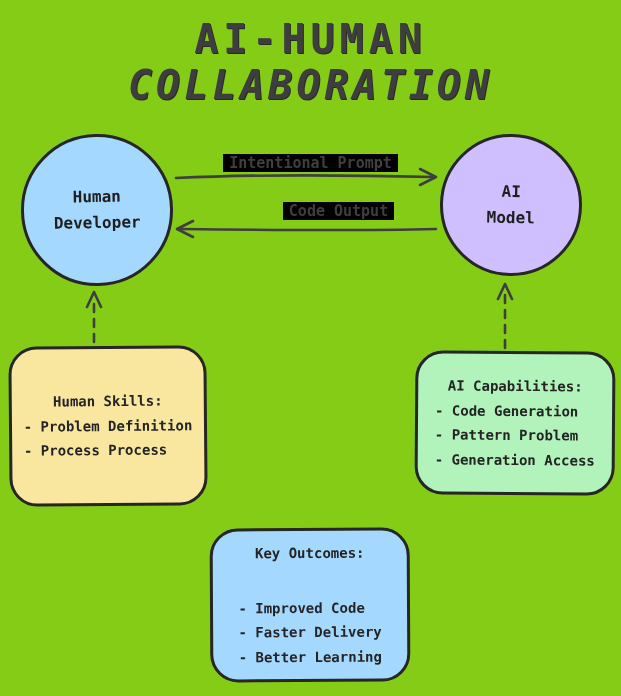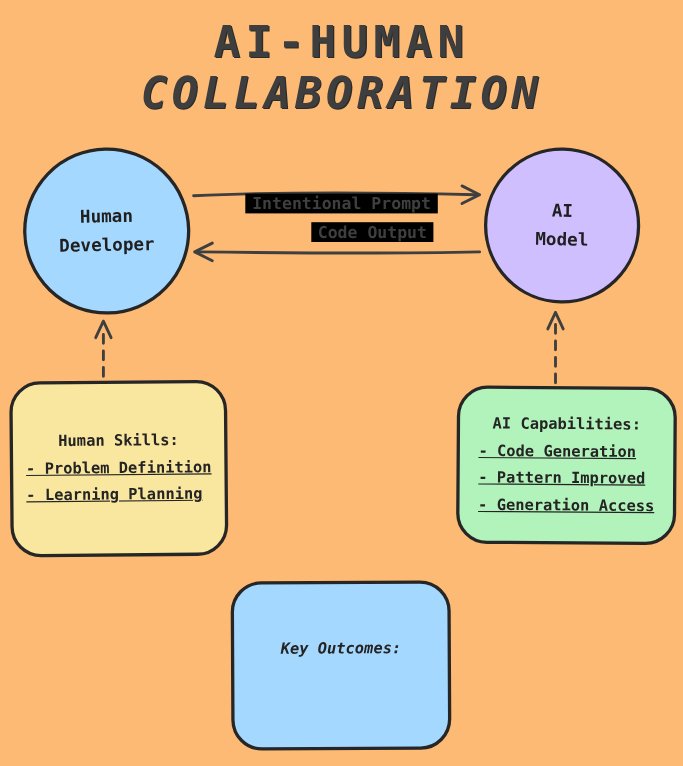--- a/index.html
+++ b/index.html
@@ -4,21 +4,21 @@
 <style>
   html, body {
     margin: 0;
     padding: 0;
     background: #000;
   }
   .canvas {
     position: relative;
     width: 621px;
     height: 696px;
-    background: #fdba74;
+    background: #84cc16;
     font-family: "DejaVu Sans Mono", monospace;
     overflow: hidden;
   }
 
   
   .title-line {
     position: absolute;
     left: 0;
     width: 100%;
     text-align: center;
@@ -72,21 +72,21 @@
     text-align: center;
     color: #3f3f3f;
     font-weight: bold;
     font-size: 15px;
     pointer-events: none;
   }
   .arrow-label span {
     background: #000;
     padding: 0 6px;
   }
-  .arrow-label.prompt { top: 176px; }
+  .arrow-label.prompt { top: 154px; }
   .arrow-label.output { top: 202px; margin-left: 28px; }
 
   
   .arrows-svg {
     position: absolute;
     left: 0;
     top: 0;
     width: 621px;
     height: 696px;
   }
@@ -119,21 +119,20 @@
   }
   .info-box .box-title {
     text-align: right;
     white-space: nowrap;
   }
   .info-box .box-items {
     text-align: left;
   }
   .info-box .box-line {
     white-space: nowrap;
-    text-decoration: underline;
   }
   .box-human-skills {
     left: 9px;
     top: 346px;
     width: 198px;
     height: 160px;
     background: #f9e79f;
     transform: rotate(-0.5deg);
   }
   .box-ai-capabilities {
@@ -147,21 +146,20 @@
   .box-key-outcomes {
     left: 210px;
     top: 528px;
     width: 200px;
     height: 154px;
     background: #a5d8ff;
     transform: rotate(-0.3deg);
   }
   .box-key-outcomes .box-title {
     margin-bottom: 30px;
-    font-style: italic;
   }
 </style>
 </head>
 <body>
 
 <div class="canvas">
 
   <div class="title-line l1">AI-HUMAN</div>
   <div class="title-line l2">COLLABORATION</div>
 
@@ -194,30 +192,35 @@
     <span>Intentional Prompt</span>
   </div>
   <div class="arrow-label output">
     <span>Code Output</span>
   </div>
 
   <div class="info-box box-human-skills">
     <div class="box-title">Human Skills:</div>
     <div class="box-items">
       <div class="box-line">- Problem Definition</div>
-      <div class="box-line">- Learning Planning</div>
+      <div class="box-line">- Process Process</div>
     </div>
   </div>
 
   <div class="info-box box-ai-capabilities">
     <div class="box-title">AI Capabilities:</div>
     <div class="box-items">
       <div class="box-line">- Code Generation</div>
-      <div class="box-line">- Pattern Improved</div>
+      <div class="box-line">- Pattern Problem</div>
       <div class="box-line">- Generation Access</div>
     </div>
   </div>
 
   <div class="info-box box-key-outcomes">
     <div class="box-title">Key Outcomes:</div>
+    <div class="box-items">
+      <div class="box-line">- Improved Code</div>
+      <div class="box-line">- Faster Delivery</div>
+      <div class="box-line">- Better Learning</div>
+    </div>
   </div>
 
 </div>
 
 </body></html>

